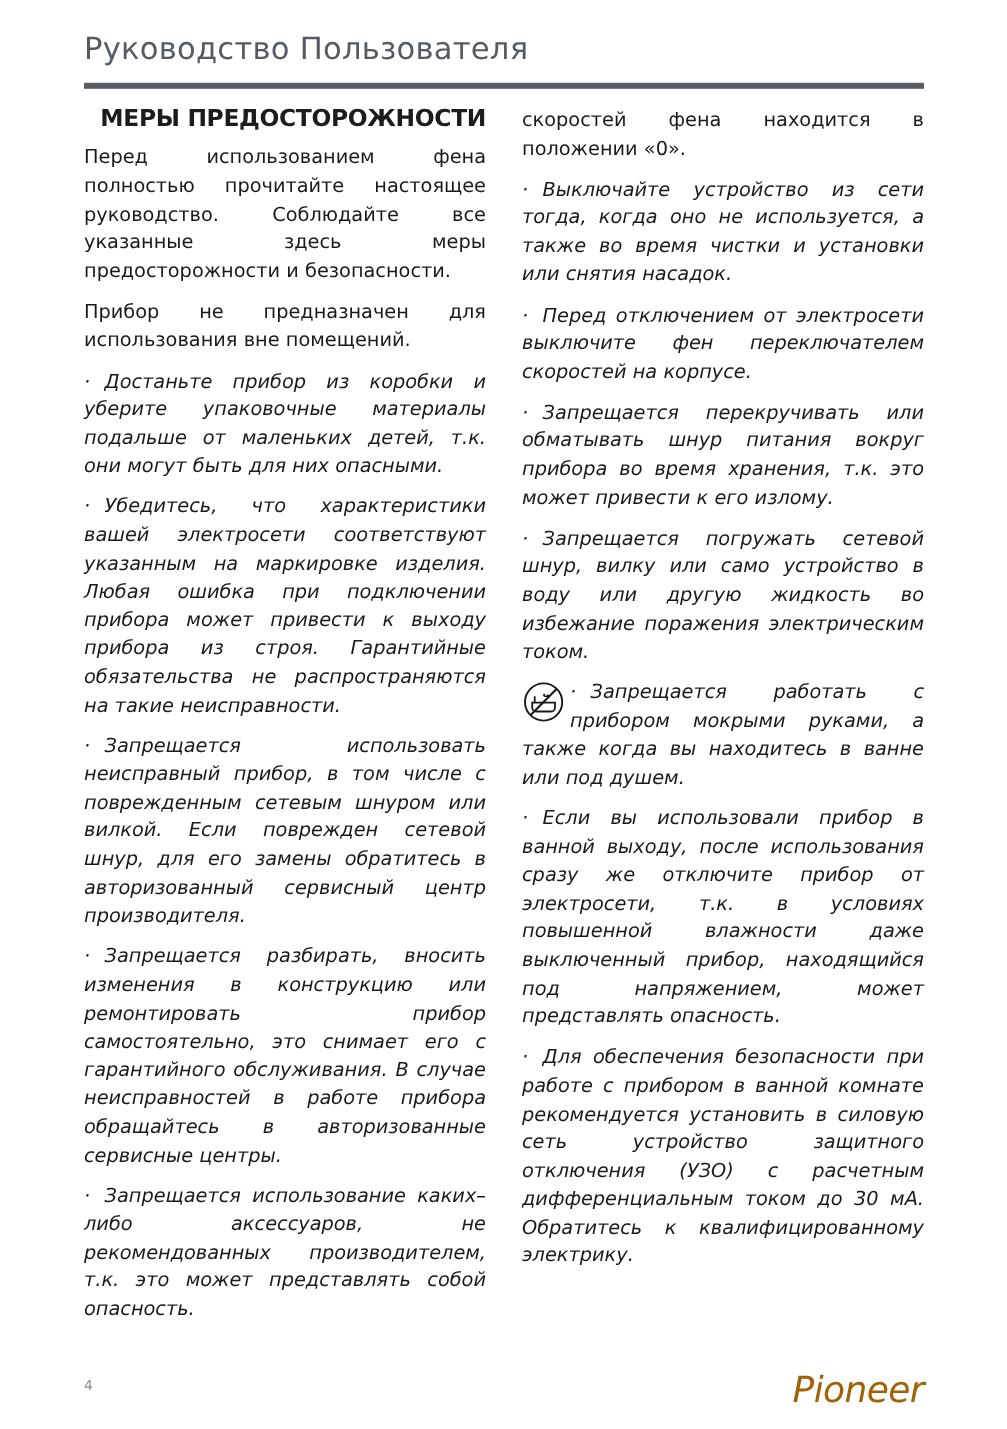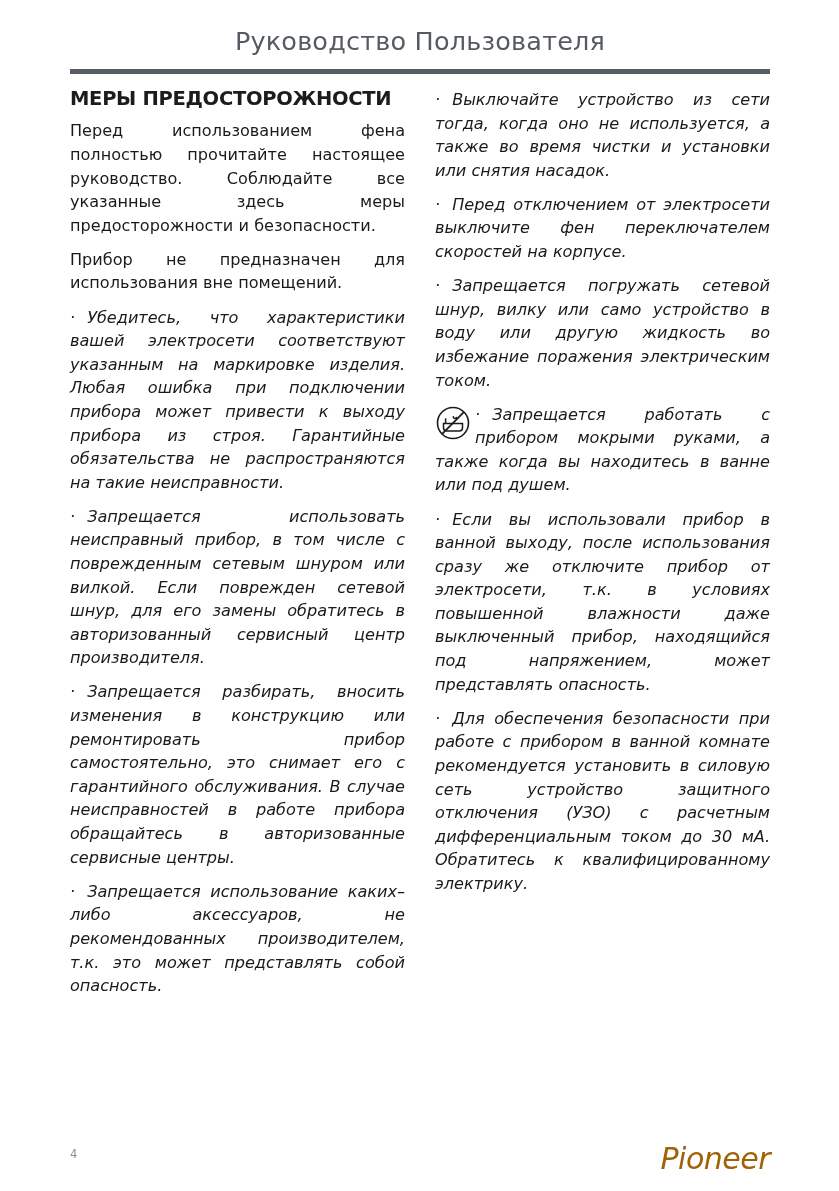--- a/index.html
+++ b/index.html
@@ -27,21 +27,20 @@
   }
 
   .header-title {
     font-family: "DejaVu Sans", "Liberation Sans", sans-serif;
     font-size: 25.5px;
     font-weight: 400;
     color: #565a63;
     letter-spacing: 0.2px;
     line-height: 1.1;
     white-space: nowrap;
-    text-align: center;
   }
 
   .header-rule {
     position: absolute;
     left: 70px;
     top: 69px;
     width: 700px;
     height: 5px;
     background: #585c66;
   }
@@ -64,20 +63,21 @@
 
   .section-title {
     font-family: "DejaVu Sans", "Liberation Sans", sans-serif;
     font-size: 19.5px;
     font-weight: 700;
     color: #1c1c1c;
     letter-spacing: -0.3px;
     line-height: 1.15;
     margin: 0 0 9px 0;
     white-space: nowrap;
+    text-align: right;
   }
 
   p.para {
     font-family: "DejaVu Sans", "Liberation Sans", sans-serif;
     font-size: 16.1px;
     line-height: 23.6px;
     color: #1a1a1a;
     text-align: justify;
     text-justify: inter-word;
     margin: 0 0 10.5px 0;
@@ -167,31 +167,34 @@
 
   <div class="header-rule"></div>
 
   <div class="columns">
 
     <div class="col">
       <h2 class="section-title">МЕРЫ ПРЕДОСТОРОЖНОСТИ</h2>
       <div id="left-paras">
           <p class="para"><span>Перед использованием фена полностью прочитайте настоящее руководство. Соблюдайте все указанные здесь меры предосторожности и безопасности.</span></p>
           <p class="para"><span>Прибор не предназначен для использования вне помещений.</span></p>
+          <p class="para bullet"><span class="b"></span><span>Достаньте прибор из коробки и уберите упаковочные материалы подальше от маленьких детей, т.к. они могут быть для них опасными.</span></p>
           <p class="para bullet"><span class="b"></span><span>Убедитесь, что характеристики вашей электросети соответствуют указанным на маркировке изделия. Любая ошибка при подключении прибора может привести к выходу прибора из строя. Гарантийные обязательства не распространяются на такие неисправности.</span></p>
           <p class="para bullet"><span class="b"></span><span>Запрещается использовать неисправный прибор, в том числе с поврежденным сетевым шнуром или вилкой. Если поврежден сетевой шнур, для его замены обратитесь в авторизованный сервисный центр производителя.</span></p>
           <p class="para bullet"><span class="b"></span><span>Запрещается разбирать, вносить изменения в конструкцию или ремонтировать прибор самостоятельно, это снимает его с гарантийного обслуживания. В случае неисправностей в работе прибора обращайтесь в авторизованные сервисные центры.</span></p>
           <p class="para bullet"><span class="b"></span><span>Запрещается использование каких–либо аксессуаров, не рекомендованных производителем, т.к. это может представлять собой опасность.</span></p>
         </div>
     </div>
 
     <div class="col">
       <div id="right-paras">
+          <p class="para"><span>скоростей фена находится в положении «0».</span></p>
           <p class="para bullet"><span class="b"></span><span>Выключайте устройство из сети тогда, когда оно не используется, а также во время чистки и установки или снятия насадок.</span></p>
           <p class="para bullet"><span class="b"></span><span>Перед отключением от электросети выключите фен переключателем скоростей на корпусе.</span></p>
+          <p class="para bullet"><span class="b"></span><span>Запрещается перекручивать или обматывать шнур питания вокруг прибора во время хранения, т.к. это может привести к его излому.</span></p>
           <p class="para bullet"><span class="b"></span><span>Запрещается погружать сетевой шнур, вилку или само устройство в воду или другую жидкость во избежание поражения электрическим током.</span></p>
           <p class="para bullet para-icon"><span class="tub-icon">
               <svg viewBox="0 0 36 36" xmlns="http://www.w3.org/2000/svg">
                 <circle cx="18" cy="18" r="15.5" fill="none" stroke="#1a1a1a" stroke-width="1.6"></circle>
                 <path d="M8.5 18.5 h19 v4.2 a3.2 3.2 0 0 1 -3.2 3.2 h-12.6 a3.2 3.2 0 0 1 -3.2 -3.2 z" fill="none" stroke="#1a1a1a" stroke-width="1.5"></path>
                 <path d="M10.6 18.5 v-5.2" fill="none" stroke="#1a1a1a" stroke-width="1.5"></path>
                 <path d="M18.4 13.2 h3.4" fill="none" stroke="#1a1a1a" stroke-width="1.4"></path>
                 <path d="M18.4 13.2 v-2.1" fill="none" stroke="#1a1a1a" stroke-width="1.4"></path>
                 <path d="M21.6 11.4 l1.6 2.4 l-3.2 0 z" fill="#1a1a1a"></path>
                 <line x1="7.2" y1="28.8" x2="28.8" y2="7.2" stroke="#1a1a1a" stroke-width="1.8"></line>

